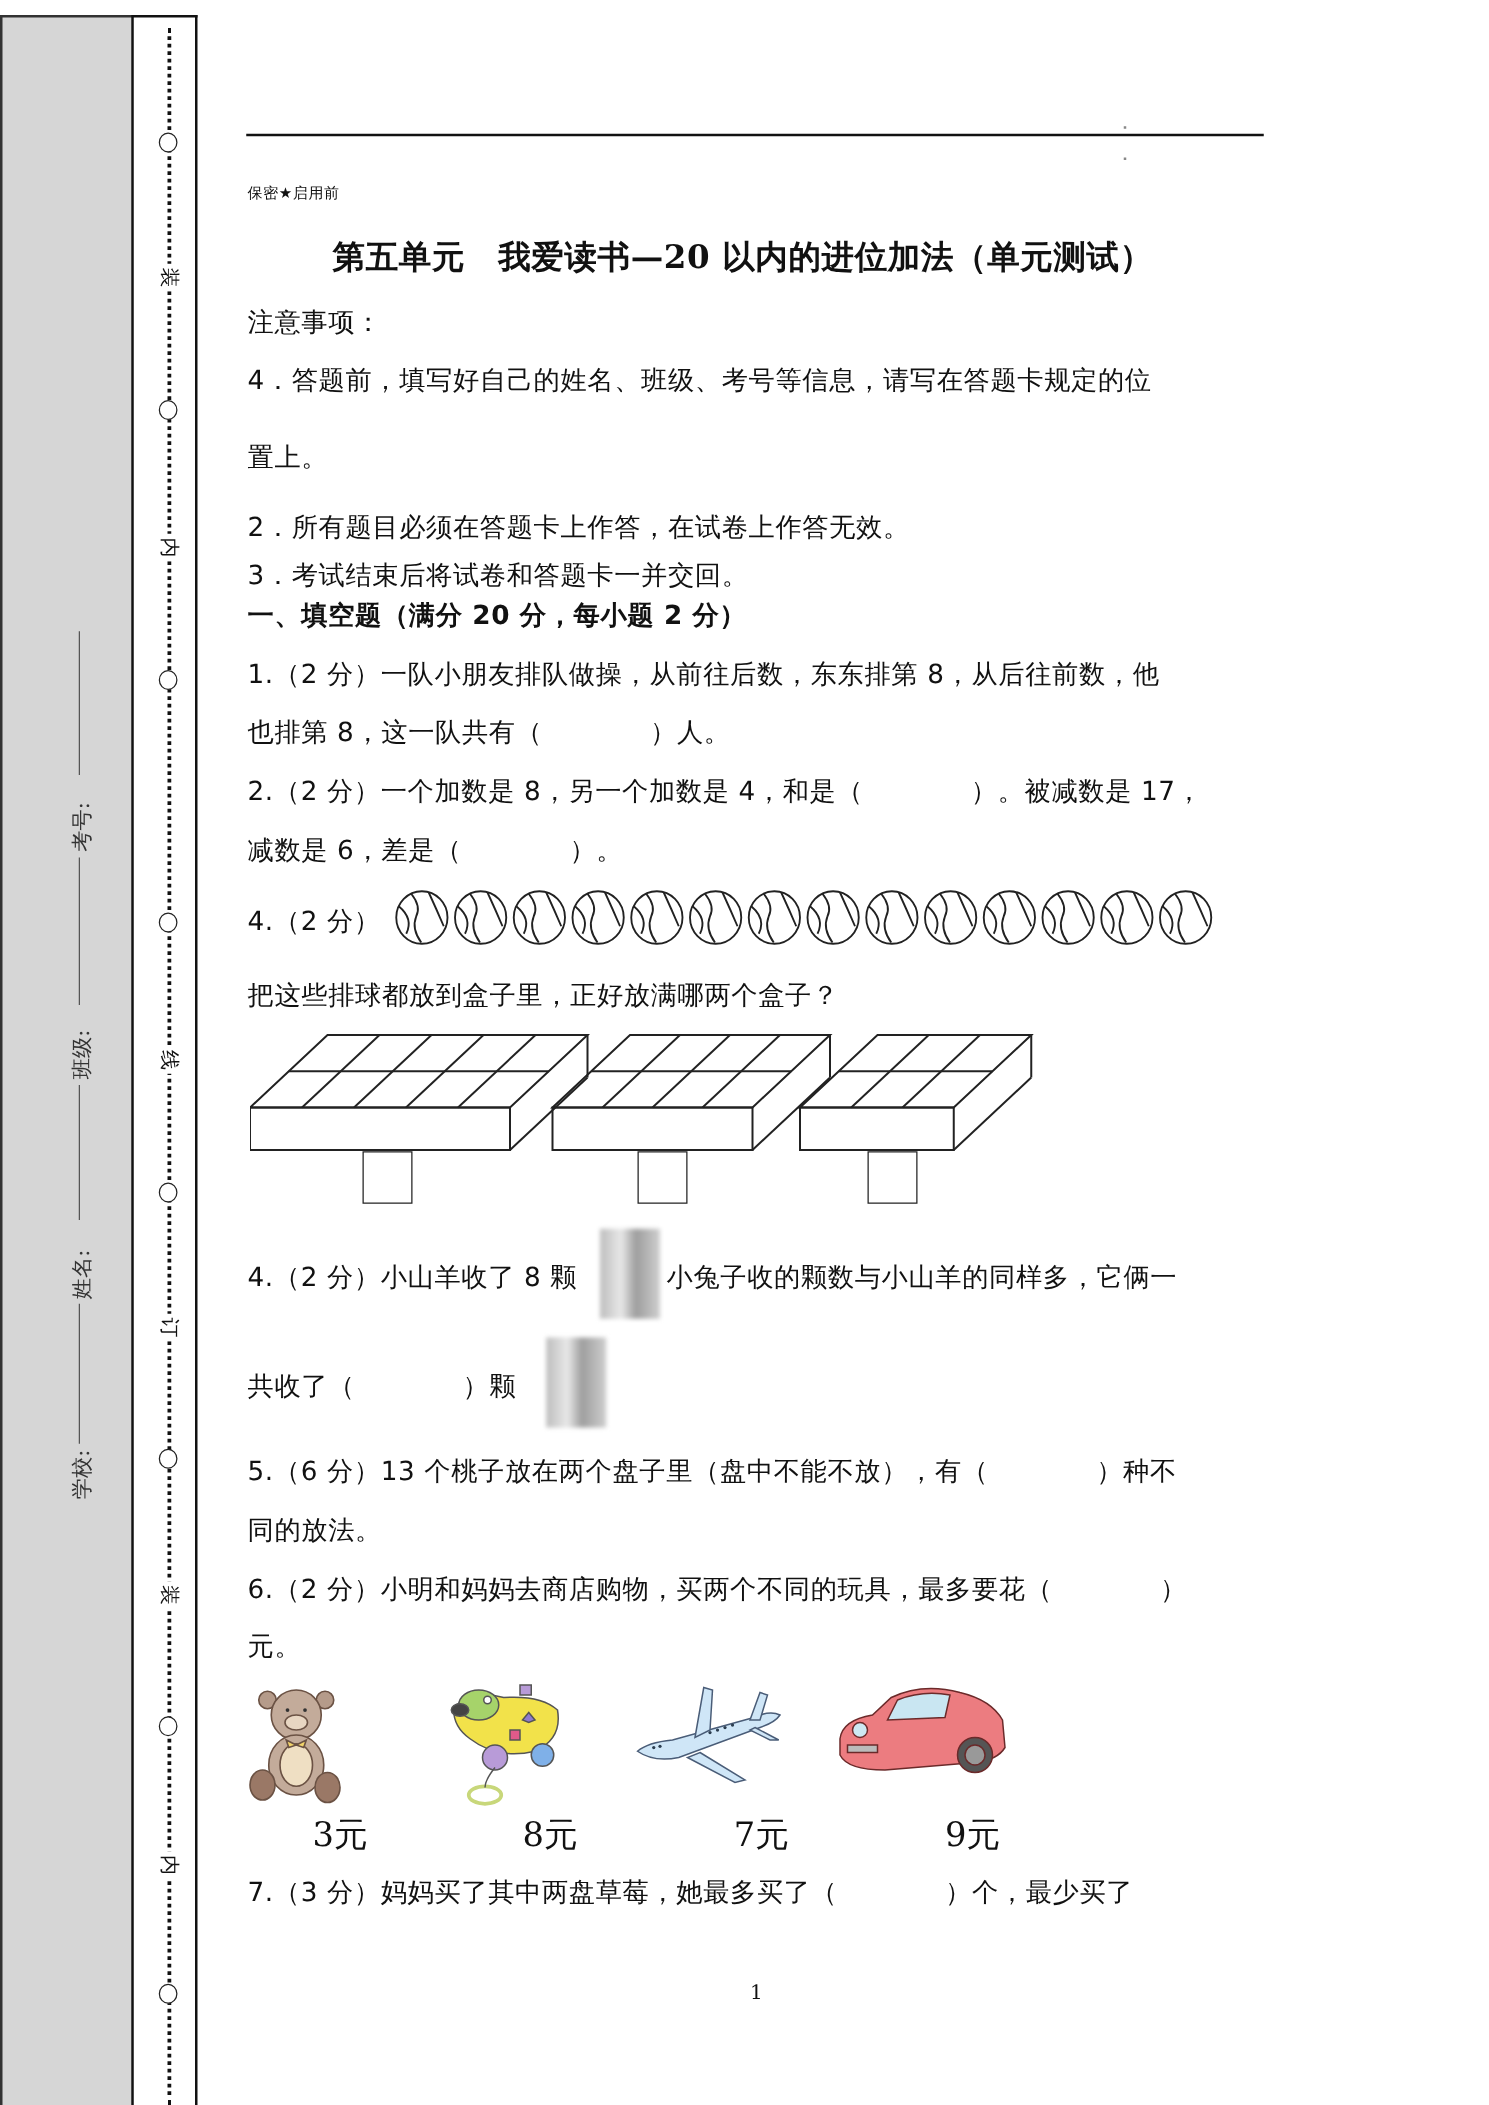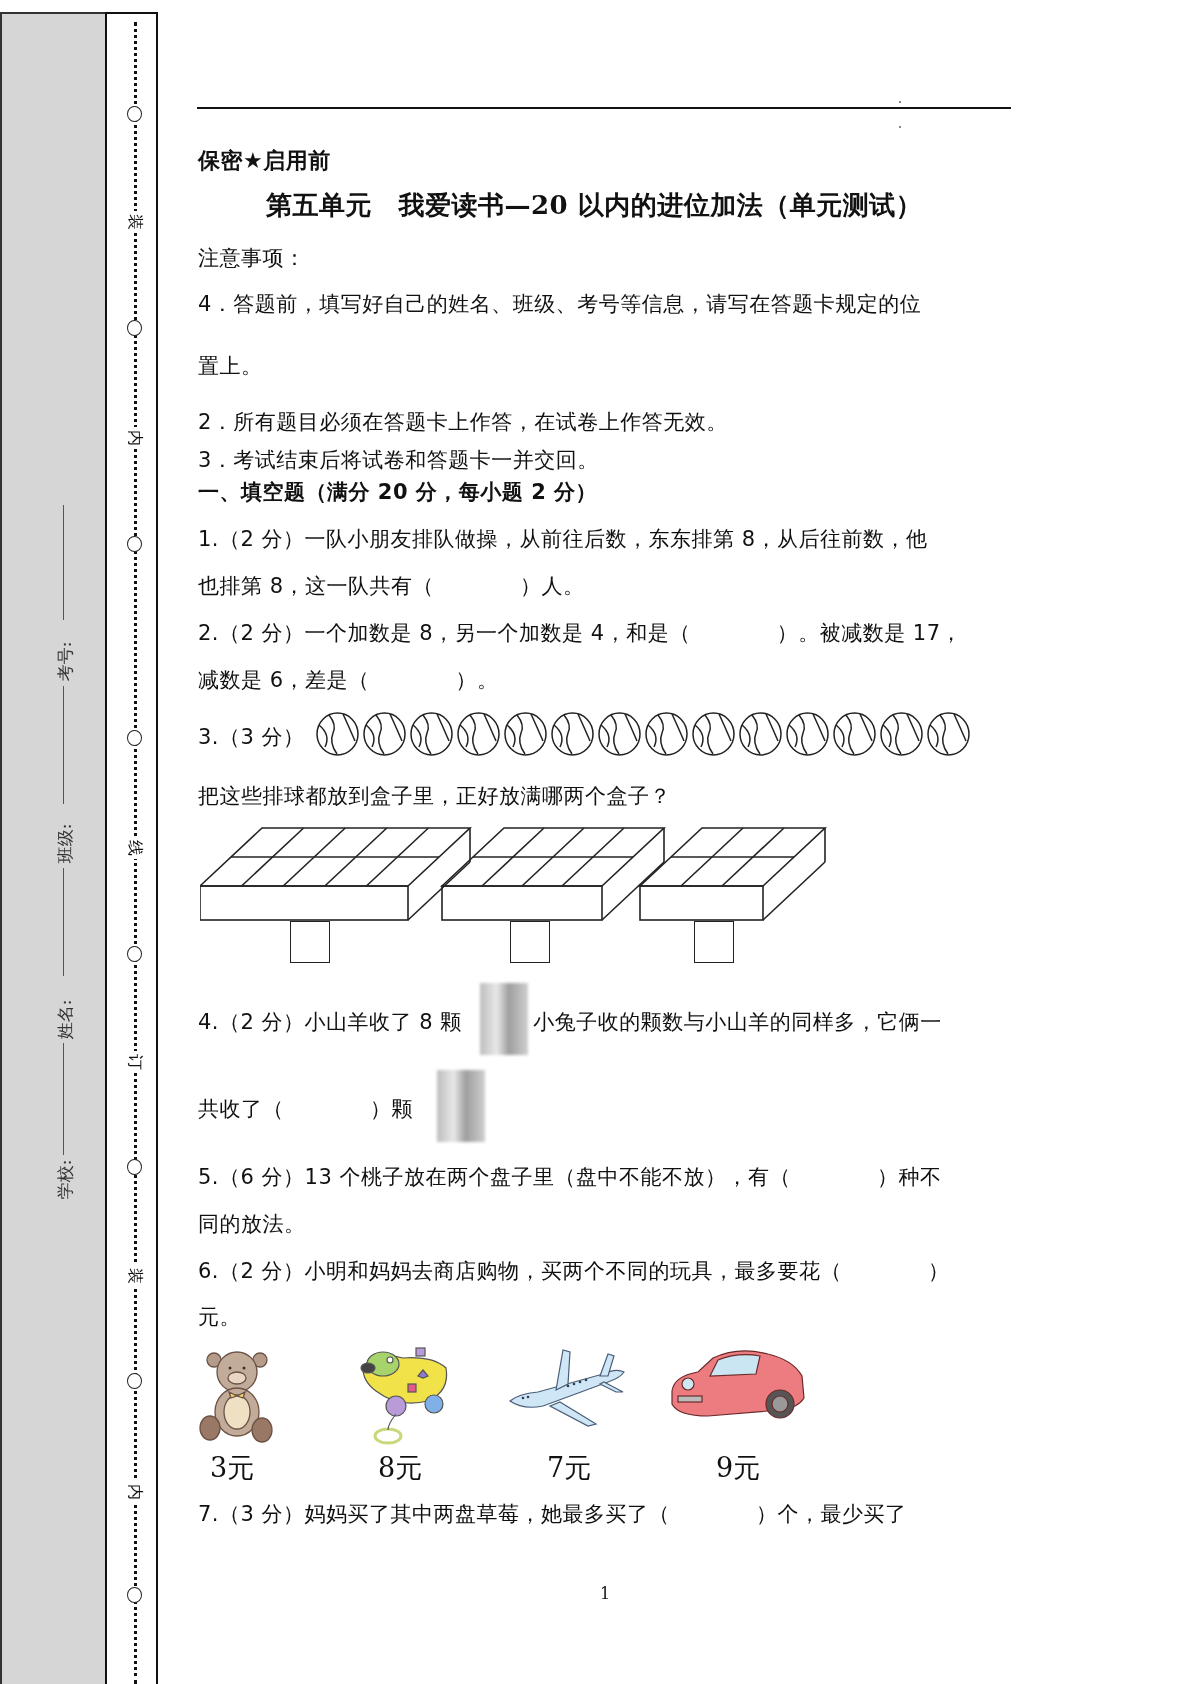--- a/index.html
+++ b/index.html
@@ -13,31 +13,31 @@
   .ring { position:absolute; left:127px; width:13px; height:14px; border:1.3px solid #222; border-radius:50%; background:#fff; }
   .bind-char { position:absolute; left:124px; width:22px; text-align:center; font-size:16px; background:#fff;
                font-family:"DejaVu Serif", serif; transform:rotate(90deg); line-height:20px; }
   .field { position:absolute; left:46px; transform:rotate(-90deg); transform-origin:center; font-size:17px; color:#333;
            font-family:"DejaVu Serif", serif; white-space:nowrap; }
   .field-line { position:absolute; left:63px; width:0; border-left:1.5px solid #555; }
 
   .top-rule { position:absolute; left:197px; top:107px; width:814px; height:0; border-top:2px solid #111; }
   .tiny-dot { position:absolute; width:2px; height:2px; background:#888; }
   .line { position:absolute; left:198px; font-size:21px; white-space:nowrap; letter-spacing:0.5px; }
-  .secret { font-size:22px; font-weight:bold; }
+  .secret { font-size:12px; font-weight:normal; }
   .title { font-size:26px; font-weight:bold; font-family:"DejaVu Serif", serif; left:266px; }
   .bold { font-weight:bold; }
 
   .balls { position:absolute; left:315px; top:711px; display:flex; gap:2px; }
   .boxes { position:absolute; left:200px; top:826px; }
   .answer-box { position:absolute; width:40px; height:42px; border:1.5px solid #222; box-sizing:border-box; }
   .blur-img { position:absolute; width:48px; height:72px;
               background:linear-gradient(90deg,#bdbdbd 0%,#e8e8e8 35%,#9e9e9e 60%,#cfcfcf 100%); filter:blur(1.5px); }
   .toy { position:absolute; top:1346px; }
-  .price { position:absolute; top:1450px; font-size:27px; font-family:"DejaVu Serif", serif; }
+  .price { position:absolute; top:1450px; font-size:27px; font-family:"DejaVu Serif", serif;margin-left:40px; }
   .page-num { position:absolute; left:600px; top:1584px; font-size:16px; font-family:"DejaVu Serif", serif; }
 </style>
 </head>
 <body>
 
 <div class="gray-strip"></div>
 <div class="binding-strip"></div>
 <div class="dotline"></div>
 
 <div class="ring" style="top:106px"></div>
@@ -79,21 +79,21 @@
 <div class="line" style="top:446px">3．考试结束后将试卷和答题卡一并交回。</div>
 
 <div class="line bold" style="top:478px">一、填空题（满分 20 分，每小题 2 分）</div>
 
 <div class="line" style="top:525px">1.（2 分）一队小朋友排队做操，从前往后数，东东排第 8，从后往前数，他</div>
 <div class="line" style="top:572px">也排第 8，这一队共有（　　　　）人。</div>
 
 <div class="line" style="top:619px">2.（2 分）一个加数是 8，另一个加数是 4，和是（　　　　）。被减数是 17，</div>
 <div class="line" style="top:666px">减数是 6，差是（　　　　）。</div>
 
-<div class="line" style="top:723px">3.（3 分）</div>
+<div class="line" style="top:723px">4.（2 分）</div>
 <div class="balls" id="balls">
     <svg width="45" height="46" viewBox="0 0 45 46">
       <g fill="none" stroke="#222" stroke-width="1.5">
         <ellipse cx="22.5" cy="23" rx="20.5" ry="21"></ellipse>
         <path d="M14 4 Q22 14 18 22 Q14 32 22 43"></path>
         <path d="M4 14 Q16 24 10 36"></path>
         <path d="M28 3 Q34 16 40 30"></path>
       </g>
     </svg>
     <svg width="45" height="46" viewBox="0 0 45 46">

